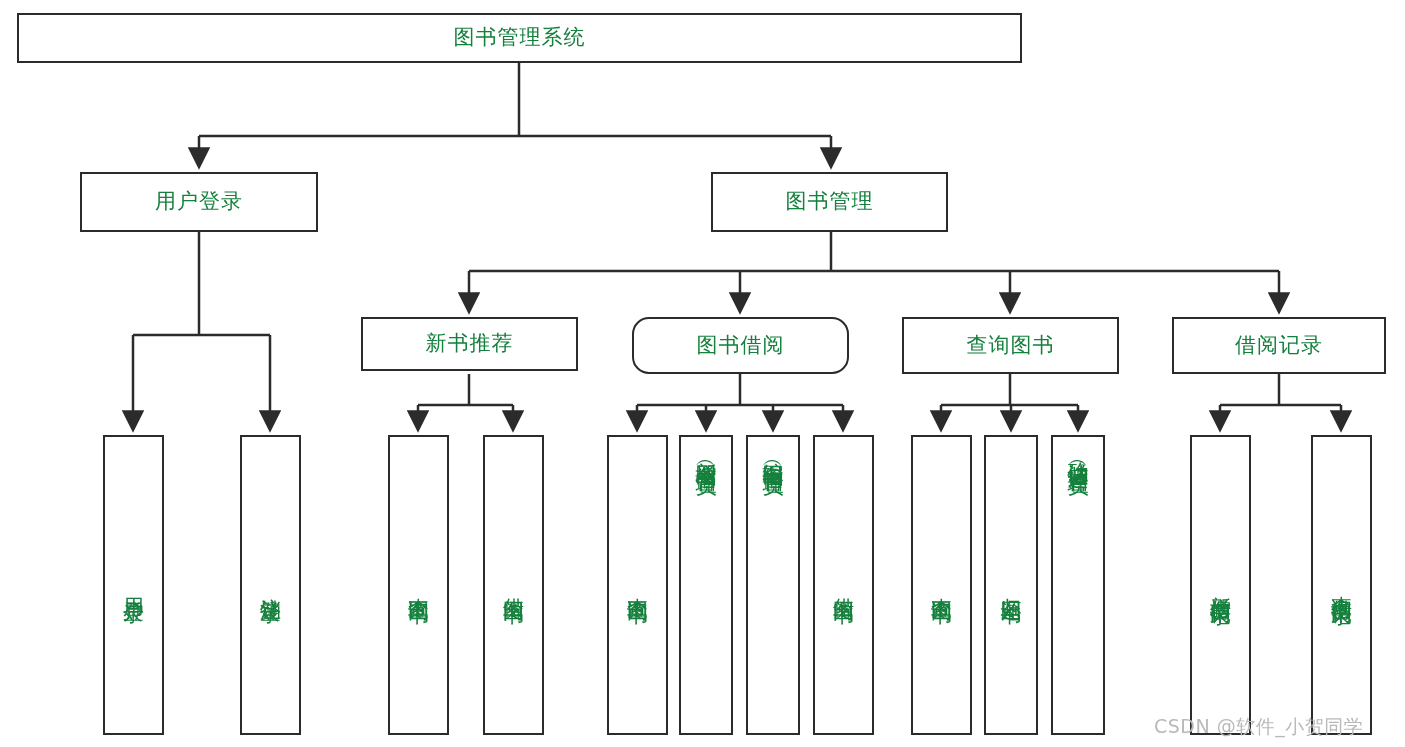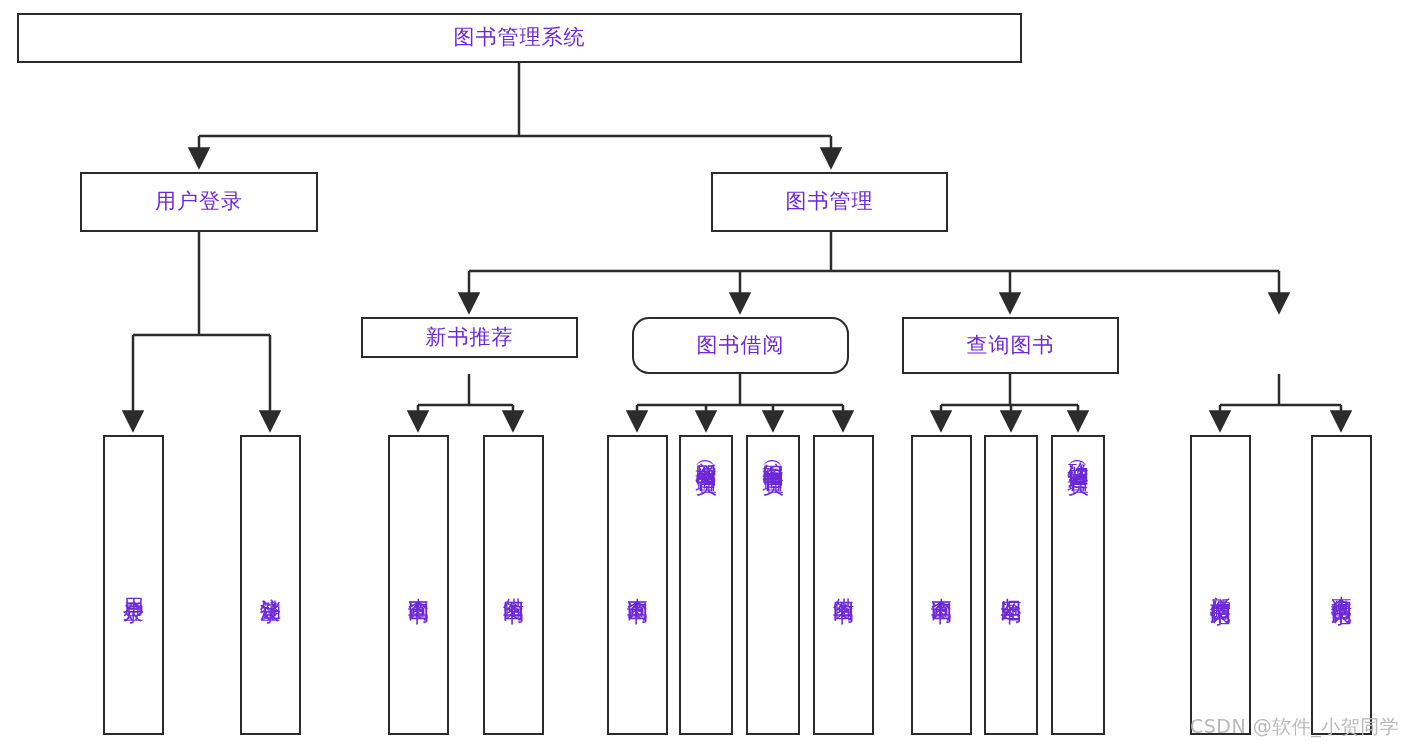--- a/index.html
+++ b/index.html
@@ -10,21 +10,21 @@
   #stage{position:relative;width:1405px;height:747px;background:#ffffff;}
 
   .node{
     position:absolute;
     box-sizing:border-box;
     background:#ffffff;
     border:2.5px solid #2b2b2b;
     display:flex;
     align-items:center;
     justify-content:center;
-    color:#6d28d9;
+    color:#15803d;
   }
   .node.horiz{
     font-size:21px;
     letter-spacing:1px;
     line-height:1.1;
   }
   .node.vert{
     writing-mode:vertical-rl;
     text-orientation:upright;
     font-size:21px;
@@ -113,28 +113,31 @@
     <span>图书管理系统</span>
   </div>
 
   <div class="node horiz" style="left:80px;top:172px;width:238px;height:60px;">
     <span>用户登录</span>
   </div>
   <div class="node horiz" style="left:711px;top:172px;width:237px;height:60px;">
     <span>图书管理</span>
   </div>
 
-  <div class="node horiz" style="left:361px;top:317px;width:217px;height:41px;">
+  <div class="node horiz" style="left:361px;top:317px;width:217px;height:54px;">
     <span>新书推荐</span>
   </div>
   <div class="node horiz" style="left:632px;top:317px;width:217px;height:57px;border-radius:17px;">
     <span>图书借阅</span>
   </div>
   <div class="node horiz" style="left:902px;top:317px;width:217px;height:57px;">
     <span>查询图书</span>
+  </div>
+  <div class="node horiz" style="left:1172px;top:317px;width:214px;height:57px;">
+    <span>借阅记录</span>
   </div>
 
   <div class="node vert" style="left:103px;top:435px;width:61px;height:300px;">
     <span class="lbl">用户登录</span>
   </div>
   <div class="node vert" style="left:240px;top:435px;width:61px;height:300px;">
     <span class="lbl">注销登录</span>
   </div>
 
   <div class="node vert" style="left:388px;top:435px;width:61px;height:300px;">
@@ -167,15 +170,15 @@
     <span class="lbl">确认归还（管理员）</span>
   </div>
 
   <div class="node vert" style="left:1190px;top:435px;width:61px;height:300px;">
     <span class="lbl">新增借阅记录</span>
   </div>
   <div class="node vert" style="left:1311px;top:435px;width:61px;height:300px;">
     <span class="lbl">查询借阅记录</span>
   </div>
 
-  <div class="wm" style="left:1190px;top:714px;">CSDN @软件_小贺同学</div>
+  <div class="wm" style="left:1154px;top:714px;">CSDN @软件_小贺同学</div>
 
 </div>
 
 </body></html>

